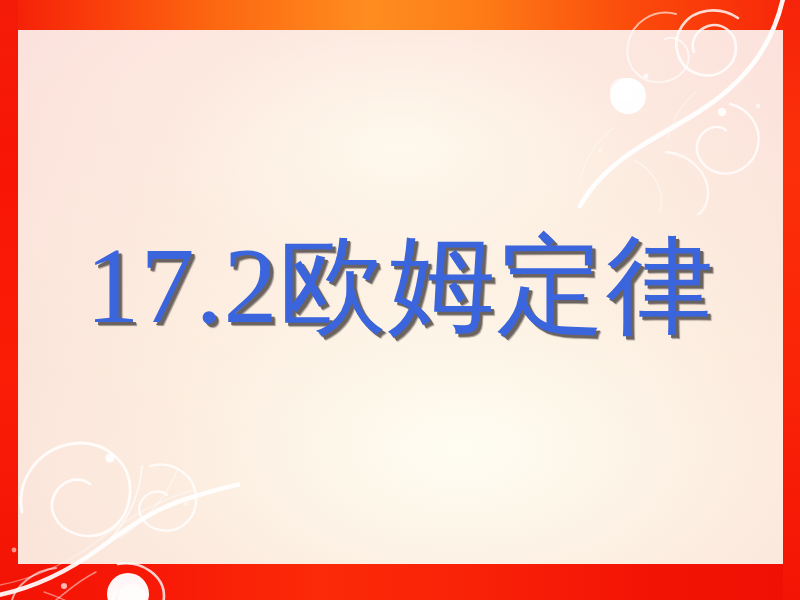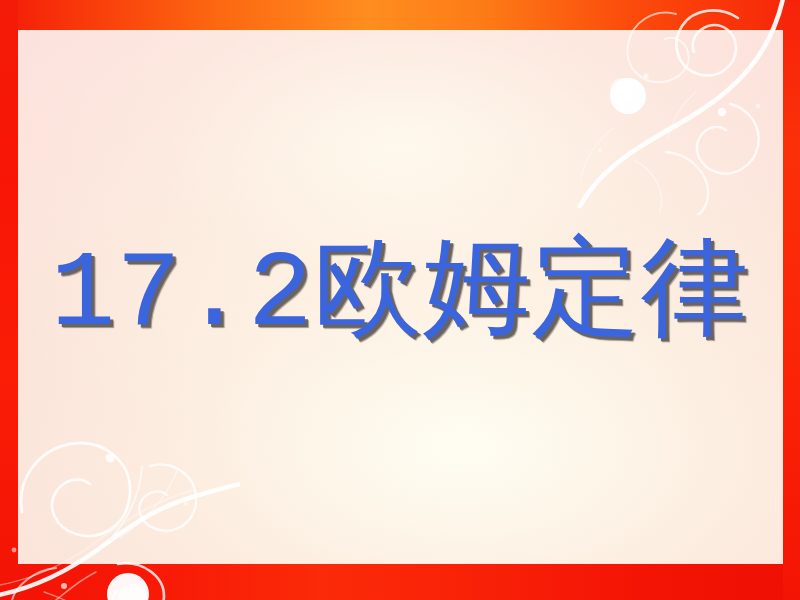--- a/index.html
+++ b/index.html
@@ -100,22 +100,22 @@
   #title-block {
     position: absolute;
     left: 0;
     top: 218px;
     width: 800px;
     z-index: 5;
     text-align: center;
   }
   #slide-title {
     display: inline-block;
-    margin: 17px;
-    font-family: Liberation Mono, monospace;
+    margin: 8px;
+    font-family: Liberation Serif, serif;
     font-weight: normal;
     font-size: 108px;
     line-height: 1.12;
     letter-spacing: 1px;
     color: #3a65dd;
     text-shadow:
        3px 3px 0 #6b635f,
        4px 4px 1px rgba(80,72,68,0.55);
     white-space: nowrap;
   }

